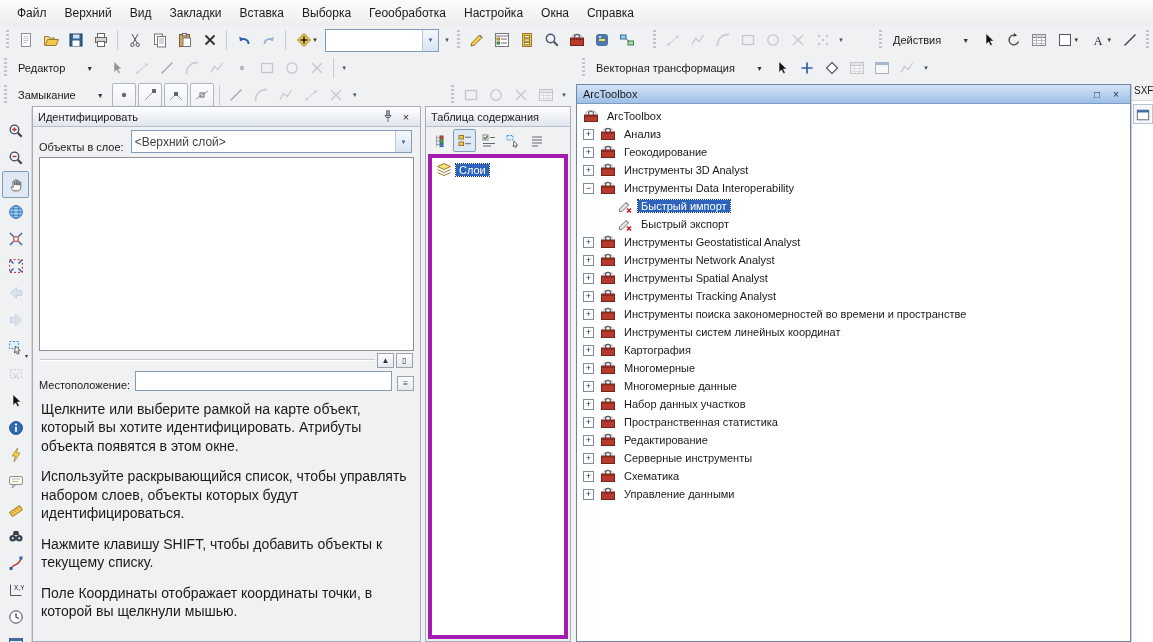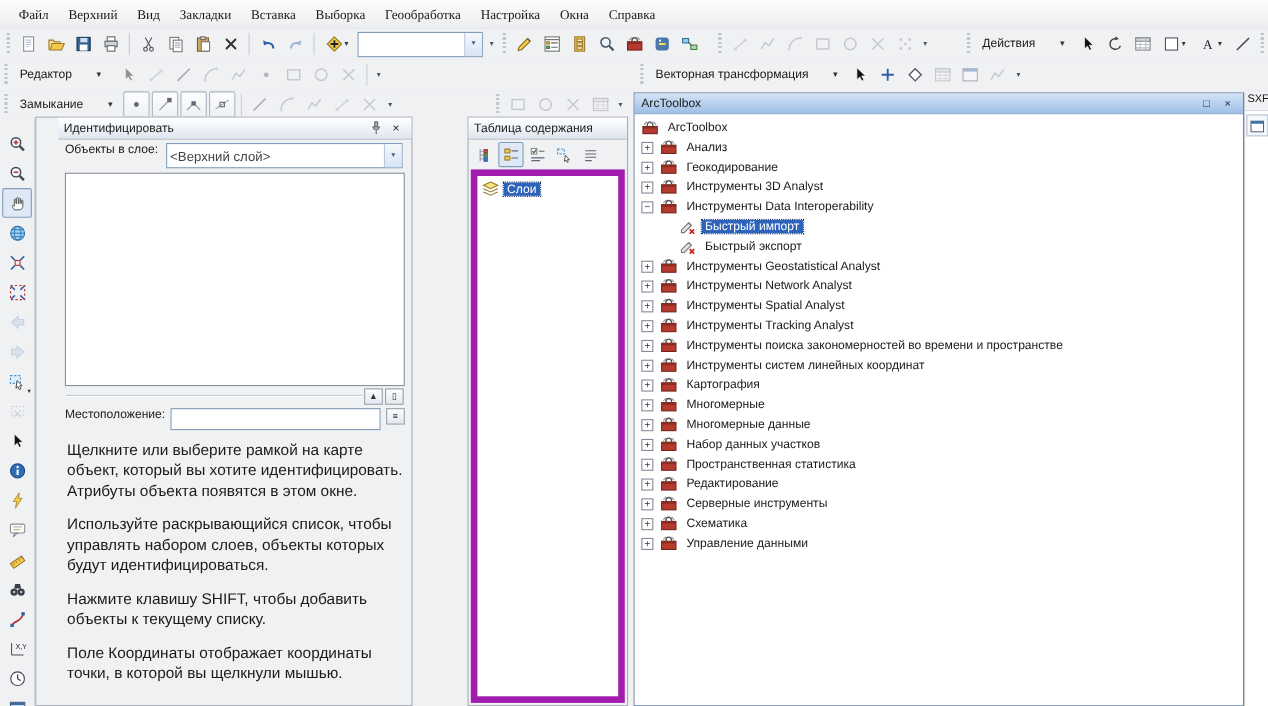--- a/index.html
+++ b/index.html
@@ -1,21 +1,21 @@
 <!DOCTYPE html>
 <html><head>
 <meta charset="utf-8">
 <style>
   html,body{margin:0;padding:0;background:#d8d8d8;font-family:"Liberation Sans","DejaVu Sans",sans-serif;}
   .app{position:relative;width:1153px;height:642px;background:#f0f1f3;overflow:hidden;font-size:12px;color:#1a1a1a;}
 
   
   .menubar{position:absolute;left:0;top:0;right:0;height:26px;background:linear-gradient(#fcfcfd,#ecedf0);
     border-bottom:1px solid #d5d8dd;display:flex;align-items:center;padding-left:8px;}
-  .menu-item{padding:4px 9px;cursor:default;font-family:Liberation Serif, serif;}
+  .menu-item{padding:4px 9px;cursor:default;}
 
   
   .tbrow{position:absolute;left:0;right:0;background:#f0f1f3;border-bottom:1px solid #dcdfe4;display:flex;align-items:center;padding:0 2px;white-space:nowrap;}
   .subrow{position:absolute;top:0;height:100%;display:flex;align-items:center;}
   .tbtn{width:23px;height:23px;flex:none;display:flex;align-items:center;justify-content:center;border:1px solid transparent;border-radius:2px;position:relative;}
   .tbtn.disabled{opacity:.42;}
   .tbtn .dd{font-size:7px;color:#333;margin-left:1px;}
   .tbtn.wdd{width:31px;}
   .toggle{border:1px solid #aeb6c2;background:linear-gradient(#fdfdfe,#eef1f5);width:22px;height:22px;margin:0 1px;}
   .icon16{width:16px;height:16px;display:inline-flex;}
@@ -41,37 +41,37 @@
   .vbtn .dd{position:absolute;right:0;bottom:0;font-size:6px;color:#333;}
 
   
   .panel{position:absolute;background:#f0f1f3;border:1px solid #a8adb5;display:flex;flex-direction:column;box-sizing:border-box;}
   .ptitle{height:19px;flex:none;display:flex;align-items:center;padding:0 5px;font-size:11px;
     background:linear-gradient(#ffffff,#dfe6ef);border-bottom:1px solid #b8bec8;}
   .ptitle .spacer{flex:1;}
   .titlebtn{width:16px;height:15px;display:flex;align-items:center;justify-content:center;font-size:11px;color:#333;border:1px solid transparent;}
 
   
-  .identify{left:32px;top:106px;width:343px;height:536px;padding-left:20px;}
-  .irow{display:flex;align-items:flex-start;padding:3px 6px;gap:5px;font-size:11px;flex:none;}
+  .identify{left:32px;top:106px;width:389px;height:536px;}
+  .irow{display:flex;align-items:flex-end;padding:3px 6px;gap:5px;font-size:11px;flex:none;}
   .iwhite{margin:1px 6px;height:192px;flex:none;background:#fff;border:1px solid #8a8f98;}
   .isplit{height:16px;flex:none;display:flex;align-items:center;gap:2px;padding:0 7px;}
   .splitline{flex:1;height:0;border-top:1px solid #c6cad1;border-bottom:1px solid #fff;}
   .mini{width:15px;height:13px;flex:none;border:1px solid #9aa2ad;background:linear-gradient(#fdfdfd,#e4e9f0);
     font-size:8px;display:flex;align-items:center;justify-content:center;color:#333;}
   .itext{flex:1;height:18px;border:1px solid #7f9db9;font-size:11px;padding:0 3px;background:#fff;font-family:inherit;}
   .ihelp{flex:1;padding:6px 8px 0;font-size:14px;line-height:1.32;overflow:hidden;}
   .ihelp p{margin:0 0 12px;}
 
   
   .toc{left:425px;top:106px;width:146px;height:536px;}
   .toctb{height:25px;flex:none;display:flex;align-items:center;padding:1px 3px;gap:1px;}
   .tocbtn{width:21px;height:21px;display:flex;align-items:center;justify-content:center;border:1px solid transparent;border-radius:2px;}
   .tocbtn.pressed{border:1px solid #7f9db9;background:#dfe9f6;}
-  .tocwhite{flex:1;margin:0 2px 2px;background:#fff;border:6px solid #a21caf;padding:3px 2px;}
+  .tocwhite{flex:1;margin:0 2px 2px;background:#fff;border:4px solid #a21caf;padding:3px 2px;}
   .tocrow{display:flex;align-items:center;gap:4px;font-size:11px;padding:1px 2px;}
   .sel{background:#2e63bb;color:#fff;padding:0 3px;outline:1px dotted #10306b;}
 
   
   .atb{left:576px;top:84px;width:555px;height:558px;border:1px solid #6f86a8;}
   .atbtitle{height:18px;flex:none;display:flex;align-items:center;padding:0 6px;font-size:11px;
     background:linear-gradient(#d4e3f6,#9dbfe6);border-bottom:1px solid #7e9cc0;}
   .winbtn{width:16px;height:14px;display:flex;align-items:center;justify-content:center;font-size:10px;color:#1a2a44;margin-left:3px;}
   .atbtree{flex:1;background:#fff;overflow:hidden;padding-top:3px;}
   .trow{height:18px;display:flex;align-items:center;font-size:11px;white-space:nowrap;}

